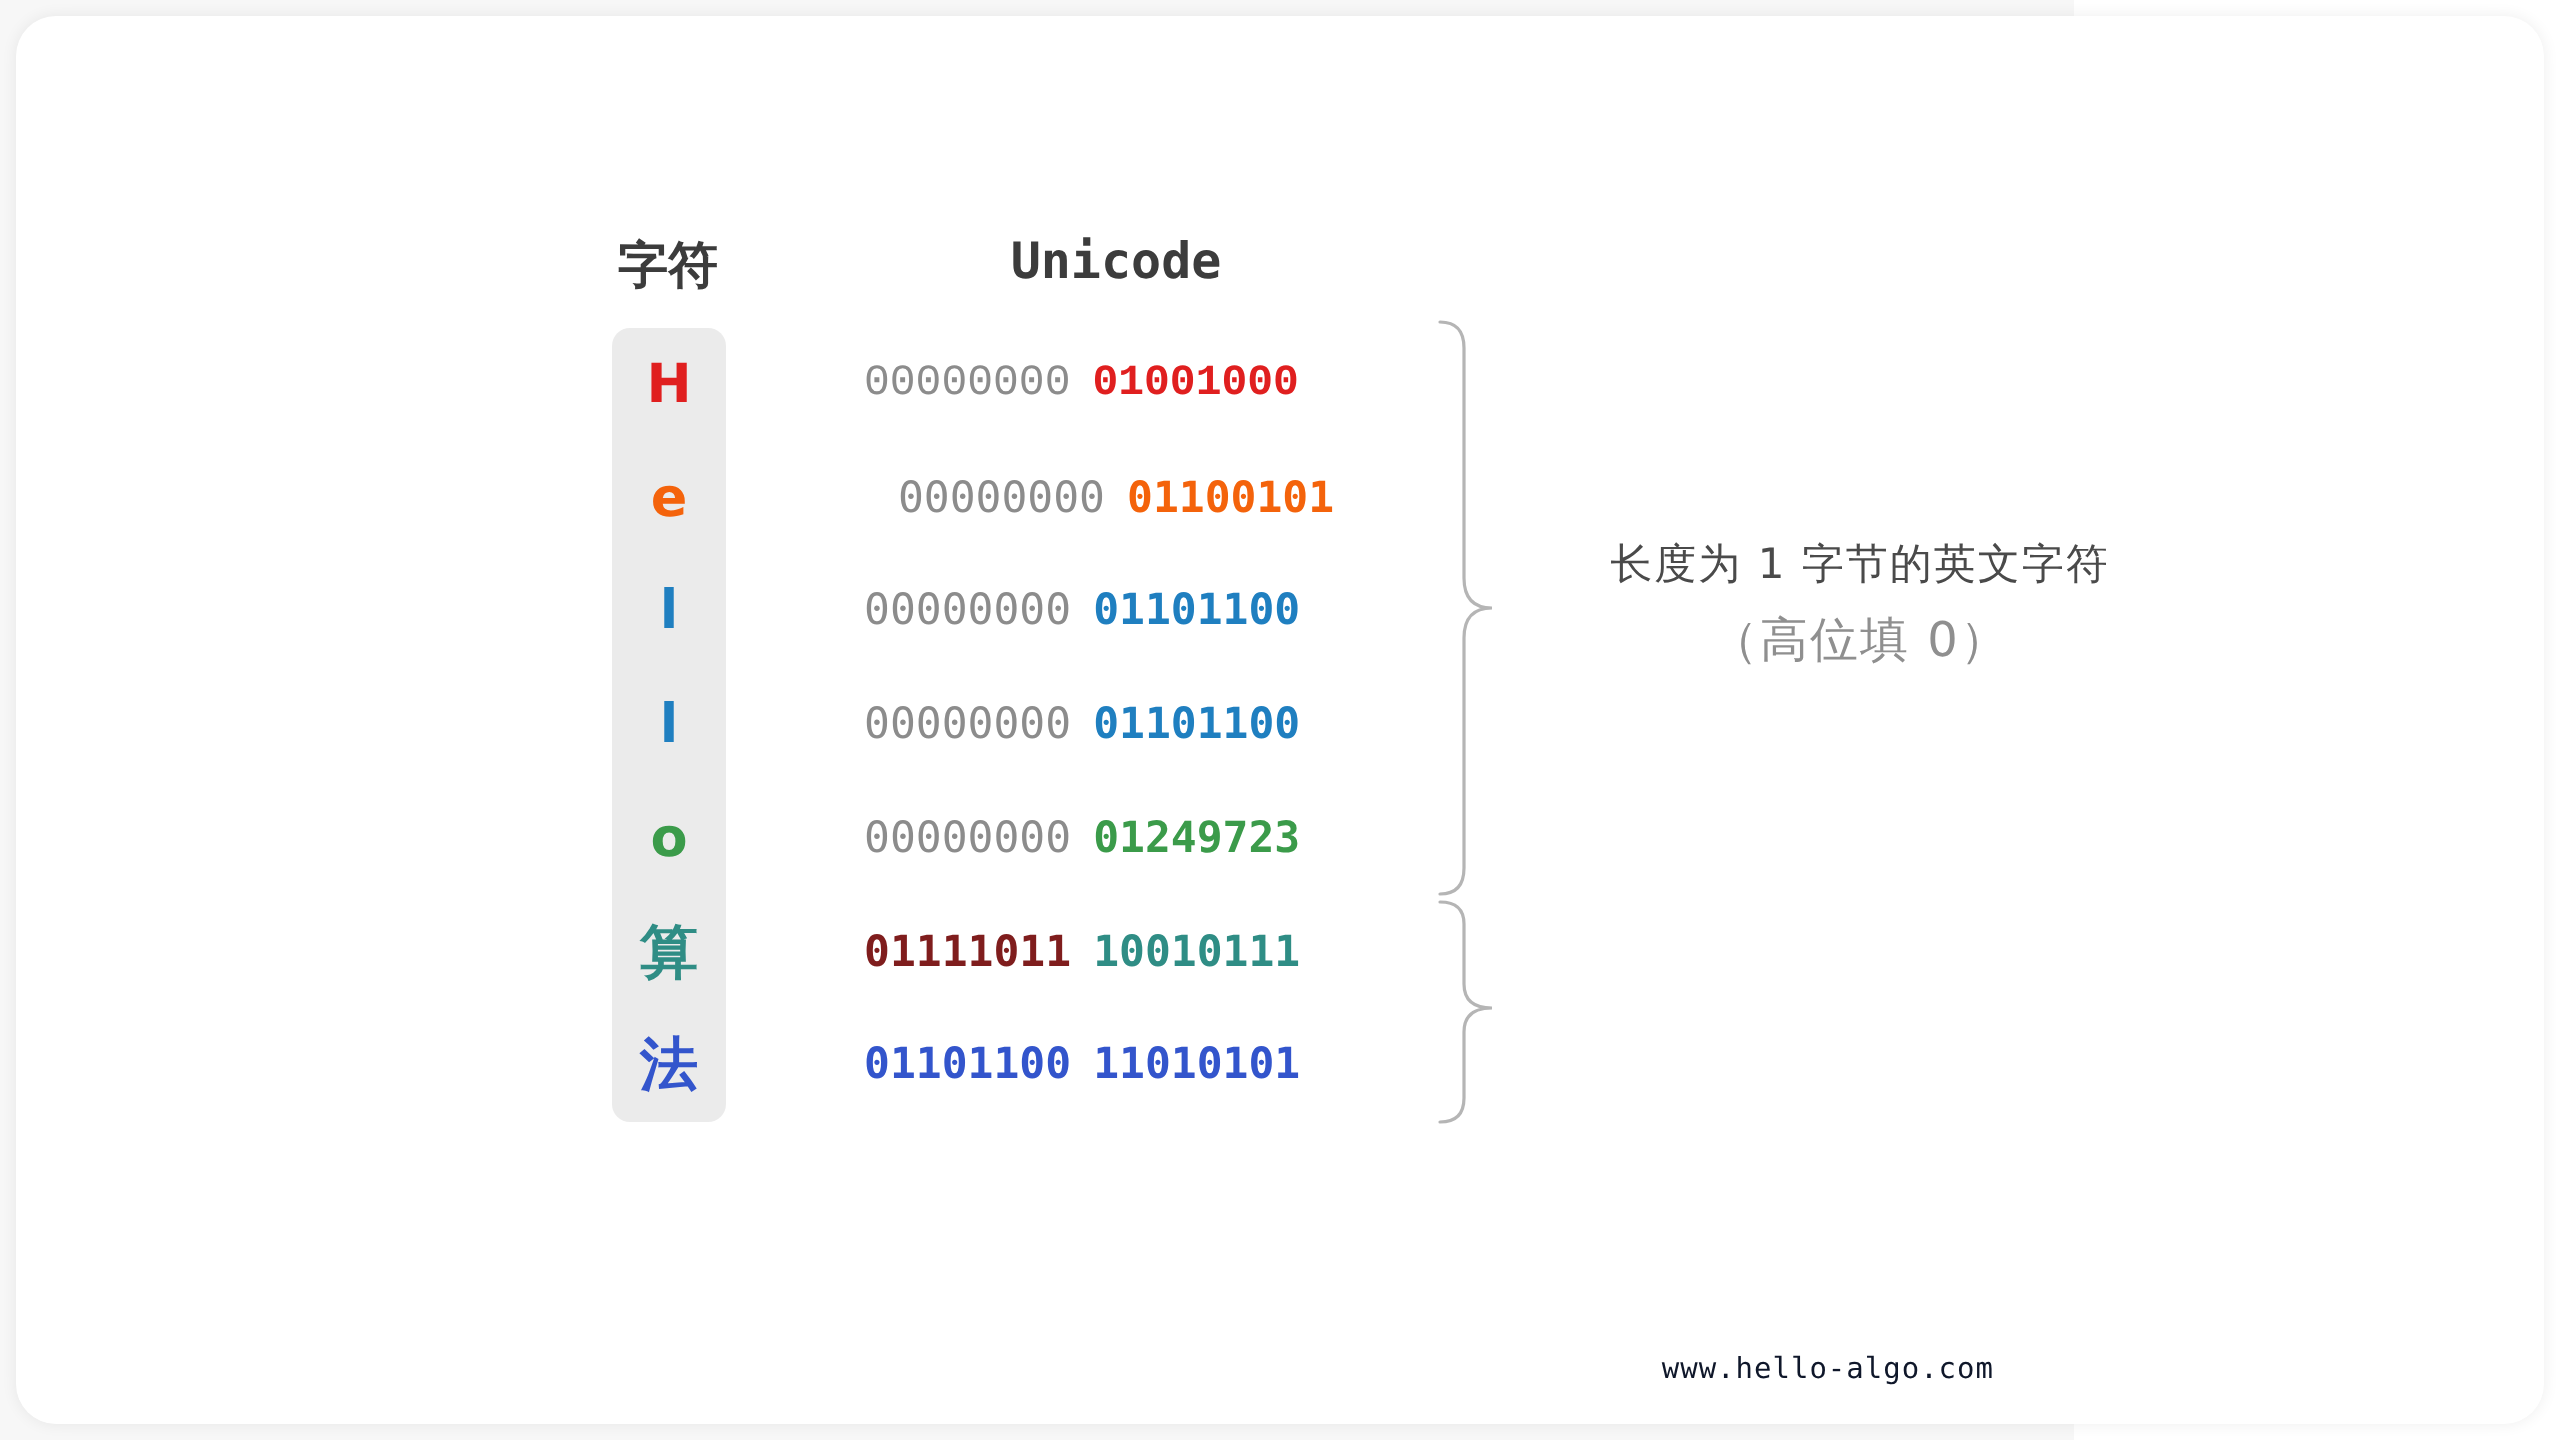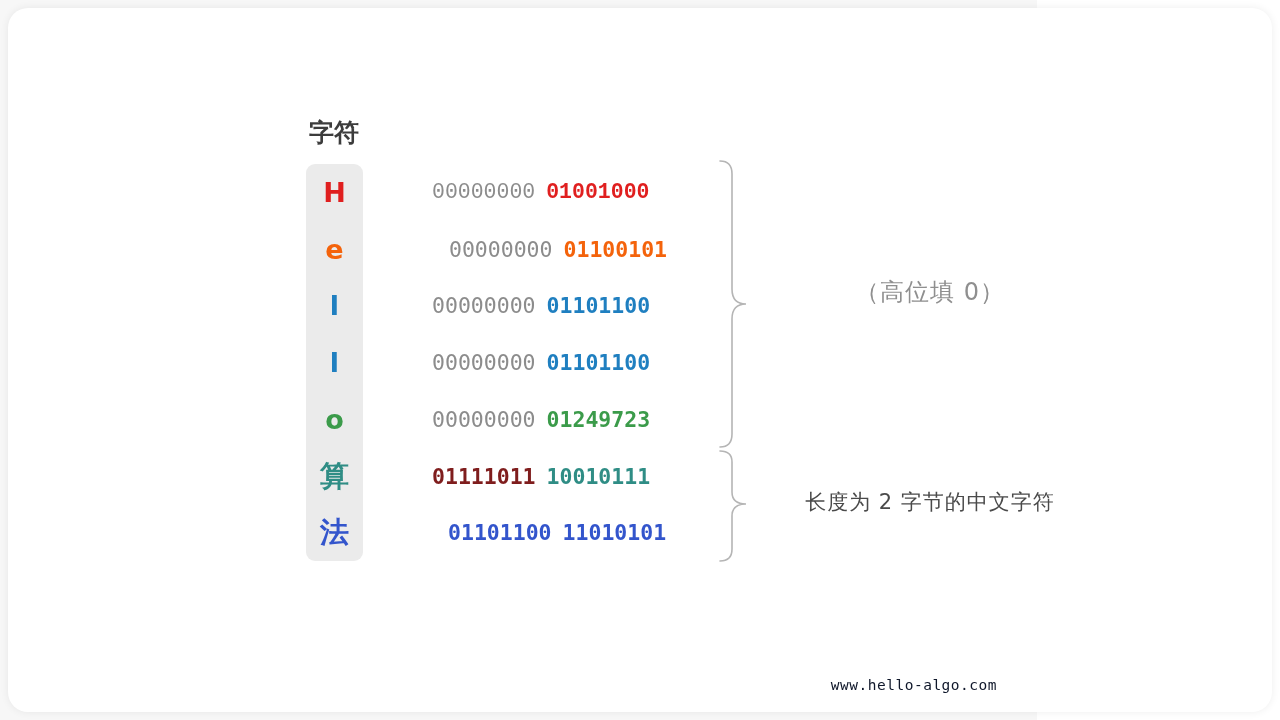--- a/index.html
+++ b/index.html
@@ -138,50 +138,49 @@
     white-space: nowrap;
   }
 </style>
 </head>
 <body>
 
 <div id="canvas">
   <div class="card"></div>
 
   <div class="col-header" id="hdr-char">字符</div>
+  <div class="col-header" id="hdr-unicode">Unicode</div>
 
   <div class="char-col"></div>
 
   <div id="rows-host">
       <div class="char-cell" style="top: 164px; color: rgb(224, 31, 31);">H</div>
       <div class="bin-row" style="top: 164px; font-family: Liberation Mono, monospace;"><span class="byte-hi">00000000</span><span class="byte-gap"></span><span class="byte-lo" style="color: rgb(224, 31, 31);">01001000</span></div>
       <div class="char-cell" style="top: 220.7px; color: rgb(244, 99, 11);">e</div>
       <div class="bin-row" style="top: 220.7px; text-align: center;"><span class="byte-hi">00000000</span><span class="byte-gap"></span><span class="byte-lo" style="color: rgb(244, 99, 11);">01100101</span></div>
       <div class="char-cell" style="top: 277.4px; color: rgb(31, 127, 192);">l</div>
       <div class="bin-row" style="top: 277.4px;"><span class="byte-hi">00000000</span><span class="byte-gap"></span><span class="byte-lo" style="color: rgb(31, 127, 192);">01101100</span></div>
       <div class="char-cell" style="top: 334.1px; color: rgb(31, 127, 192);">l</div>
       <div class="bin-row" style="top: 334.1px;"><span class="byte-hi">00000000</span><span class="byte-gap"></span><span class="byte-lo" style="color: rgb(31, 127, 192);">01101100</span></div>
       <div class="char-cell" style="top: 390.8px; color: rgb(59, 155, 74);">o</div>
       <div class="bin-row" style="top: 390.8px;"><span class="byte-hi">00000000</span><span class="byte-gap"></span><span class="byte-lo" style="color: rgb(59, 155, 74);">01249723</span></div>
       <div class="char-cell cjk" style="top: 447.5px; color: rgb(47, 141, 133);">算</div>
       <div class="bin-row" style="top: 447.5px;"><span class="byte-hi on" style="color: #7f1d1d;">01111011</span><span class="byte-gap"></span><span class="byte-lo" style="color: rgb(47, 141, 133);">10010111</span></div>
       <div class="char-cell cjk" style="top: 504.2px; color: rgb(51, 85, 204);">法</div>
-      <div class="bin-row" style="top: 504.2px; margin-left: 16px;"><span class="byte-hi on" style="color: rgb(51, 85, 204);">01101100</span><span class="byte-gap"></span><span class="byte-lo" style="color: rgb(51, 85, 204);">11010101</span></div>
+      <div class="bin-row" style="top: 504.2px;"><span class="byte-hi on" style="color: rgb(51, 85, 204);">01101100</span><span class="byte-gap"></span><span class="byte-lo" style="color: rgb(51, 85, 204);">11010101</span></div>
     </div>
 
   <svg class="brace-svg" id="brace-1" style="left:718px; top:158px;" width="34" height="292" viewBox="0 0 34 292">
     <path d="M 2 3 Q 14 3 14 16 L 14 131 Q 14 146 28 146 Q 14 146 14 161 L 14 276 Q 14 289 2 289" fill="none" stroke="#b5b5b5" stroke-width="1.6" stroke-linecap="round"></path>
   </svg>
 
   <svg class="brace-svg" id="brace-2" style="left:718px; top:448px;" width="34" height="118" viewBox="0 0 34 118">
     <path d="M 2 3 Q 14 3 14 14 L 14 44 Q 14 56 28 56 Q 14 56 14 68 L 14 101 Q 14 113 2 113" fill="none" stroke="#b5b5b5" stroke-width="1.6" stroke-linecap="round"></path>
   </svg>
 
   <div class="annot" id="annot-1" style="left:760px; top:268px; width:340px;">
+    <div class="line1">长度为 1 字节的英文字符</div>
     <div class="line2">（高位填 0）</div>
   </div>
 
-  <div class="annot" id="annot-2" style="left:760px; top:488px; width:340px;">
-    <div class="line1">长度为 2 字节的中文字符</div>
-  </div>
 
   <div id="watermark">www.hello-algo.com</div>
 </div>
 
 </body></html>

